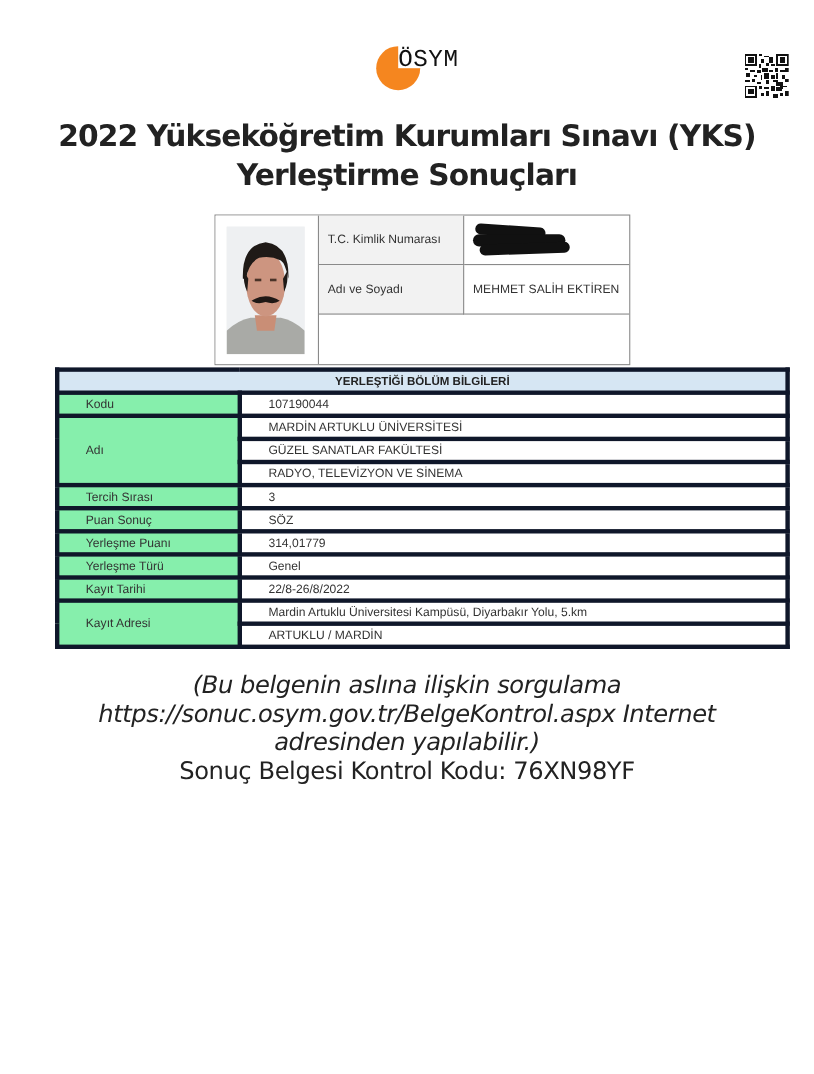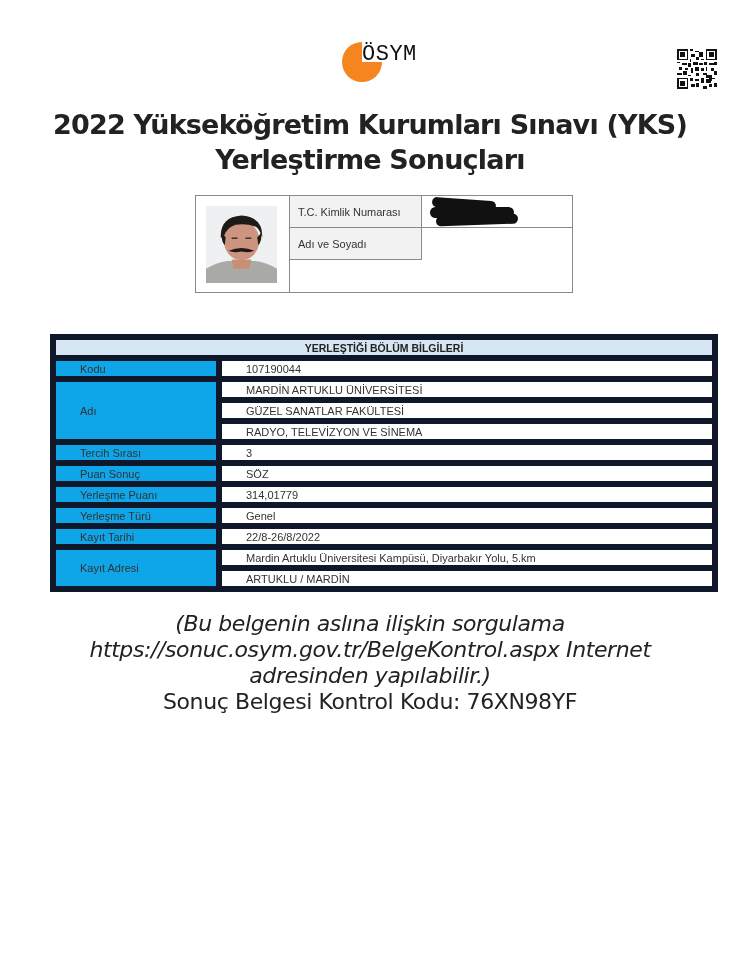--- a/index.html
+++ b/index.html
@@ -10,33 +10,33 @@
   .logo-circle { position: absolute; left: 2px; top: 2px; width: 40px; height: 40px; border-radius: 50%; background: #f5861f; }
   .logo-circle-cut { position: absolute; left: 22px; top: 0px; width: 22px; height: 22px; background: #fff; }
   .logo-text { position: absolute; left: 22px; top: 2px; font-size: 22px; color: #111; font-family: Liberation Mono, monospace; letter-spacing: 0.5px; }
 
   .qr { position: absolute; left: 677px; top: 49px; width: 40px; height: 40px; }
 
   .title { position: absolute; left: 0; width: 740px; text-align: center; font-weight: bold; font-size: 27px; color: #222; line-height: 34px; font-family: "DejaVu Sans", sans-serif; letter-spacing: -0.8px; }
   .title.l1 { top: 108px; }
   .title.l2 { top: 143px; }
 
-  .id-table { position: absolute; left: 195px; top: 195px; width: 378px; height: 98px; border: 1px solid #8a8a8a; display: grid; grid-template-columns: 94px 132px 1fr; grid-template-rows: 1fr 1fr 1fr; }
+  .id-table { position: absolute; left: 195px; top: 195px; width: 378px; height: 137px; border: 1px solid #8a8a8a; display: grid; grid-template-columns: 94px 132px 1fr; grid-template-rows: 1fr 1fr 1fr; }
   .photo-cell { grid-row: 1 / 4; grid-column: 1; border-right: 1px solid #8a8a8a; padding: 10px 12px 9px 10px; background: #fff; }
   .photo { width: 100%; height: 100%; position: relative; background: #eef0f1; overflow: hidden; }
   .id-label { grid-column: 2; background: #f2f2f2; border-right: 1px solid #8a8a8a; font-size: 11px; padding-left: 8px; display: flex; align-items: center; color: #333; }
   .id-value { grid-column: 3; font-size: 11px; padding-left: 8px; display: flex; align-items: center; color: #333; }
   .id-row-border { border-bottom: 1px solid #8a8a8a; }
   .redact { width: 88px; height: 26px; position: relative; }
   .redact span { position: absolute; background: #111; border-radius: 8px; }
 
   .info-table { position: absolute; left: 50px; top: 334px; width: 668px; border: 1px solid #8a8a8a; border-collapse: collapse; font-size: 11px; color: #333; }
-  .info-table td, .info-table th { border: 6px solid #0f172a; height: 21px; padding: 0 24px; text-align: left; font-weight: normal; }
+  .info-table td, .info-table th { border: 4px solid #0f172a; height: 21px; padding: 0 24px; text-align: left; font-weight: normal; }
   .info-table th.header { background: #d6e6f3; text-align: center; font-weight: bold; font-size: 10.5px; height: 21px; color: #222; }
-  .info-table td.label { background: #0ea5e9; width: 166px; margin-left: 32px; }
+  .info-table td.label { background: #86efac; width: 166px; margin-left: 32px; }
 
   .note { position: absolute; left: 0; width: 740px; text-align: center; font-size: 22px; line-height: 26px; color: #222; font-family: "DejaVu Sans", sans-serif; letter-spacing: -0.4px; }
   .note.italic { font-style: italic; }
 </style>
 </head>
 <body>
 
 <div class="logo">
   <div class="logo-circle"></div>
   <div class="logo-circle-cut"></div>
@@ -121,20 +121,21 @@
   <div class="id-label id-row-border">T.C. Kimlik Numarası</div>
   <div class="id-value id-row-border">
     <div class="redact">
       <span style="left:2px;top:0px;width:64px;height:10px;transform:rotate(4deg);"></span>
       <span style="left:0px;top:8px;width:84px;height:11px;"></span>
       <span style="left:6px;top:16px;width:82px;height:10px;transform:rotate(-2deg);"></span>
     </div>
   </div>
 
   <div class="id-label id-row-border">Adı ve Soyadı</div>
+  <div class="id-value id-row-border">MEHMET SALİH EKTİREN</div>
 
 </div>
 
 <table class="info-table">
   <tbody>
       <tr>
     <th class="header" colspan="2">YERLEŞTİĞİ BÖLÜM BİLGİLERİ</th>
   </tr>
   <tr>
     <td class="label">Kodu</td>

